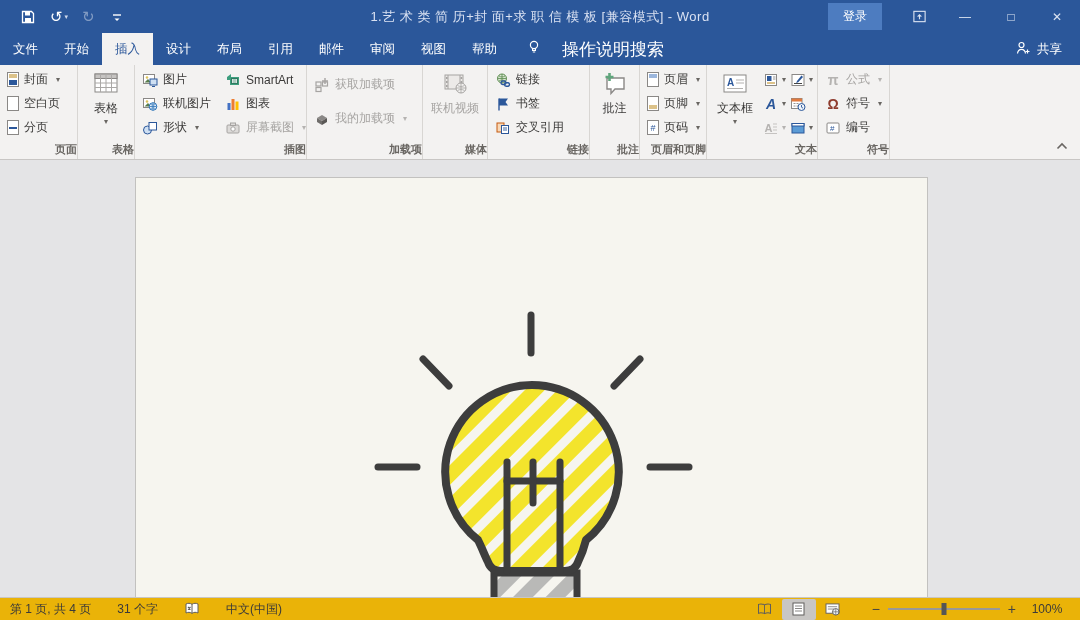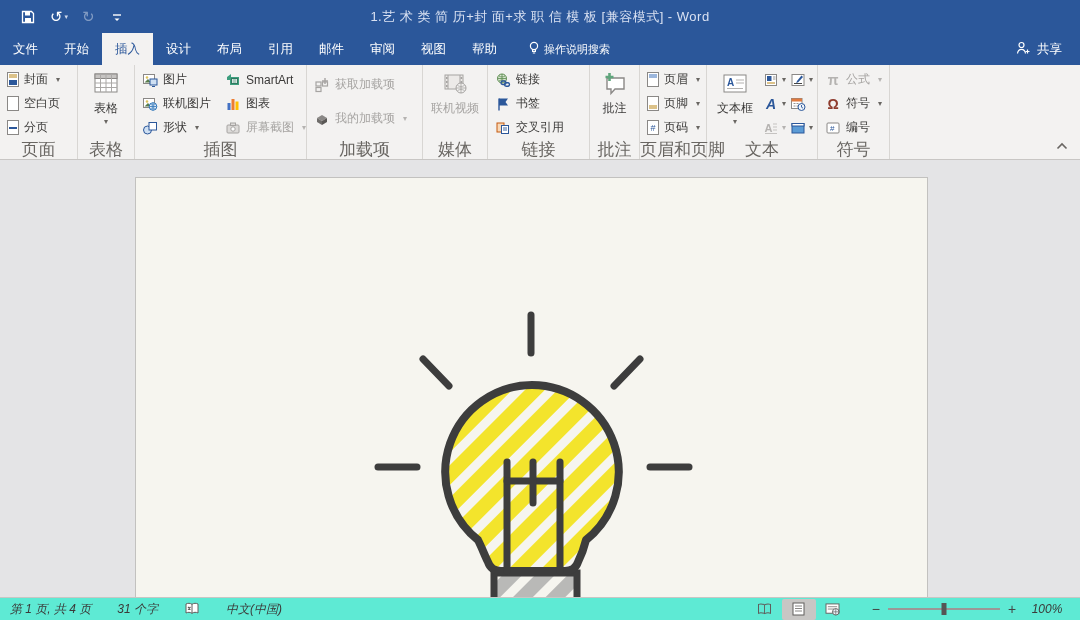--- a/index.html
+++ b/index.html
@@ -16,28 +16,28 @@
   .win-title { position:absolute; left:0; right:0; text-align:center; font-size:13px; color:#d9e1f2; letter-spacing:.5px; }
   .tb-right { margin-left:auto; display:flex; align-items:center; height:100%; z-index:2; }
   .signin { background:#4d7cc0; color:#fff; font-size:12px; padding:5px 15px; margin-right:14px; cursor:default; }
   .winctl { width:46px; height:100%; display:flex; align-items:center; justify-content:center; font-size:12px; color:#dbe3f1; cursor:default; }
   .winctl svg { display:block; }
 
   
   .tabrow { height:32px; background:#2b579a; display:flex; align-items:stretch; }
   .tab { padding:0 13px; display:flex; align-items:center; font-size:12.5px; color:#fff; cursor:default; }
   .tab.active { background:#f3f2f1; color:#2b579a;font-family:Liberation Serif, serif; }
-  .tellme { display:flex; align-items:center; gap:2px; margin-left:16px; font-size:11px; color:#fff; cursor:default; }
+  .tellme { display:flex; align-items:center; gap:20px; margin-left:16px; font-size:17px; color:#fff; cursor:default; }
   .share { margin-left:auto; display:flex; align-items:center; gap:6px; padding-right:18px; font-size:12.5px; color:#fff; cursor:default; }
 
   
   .ribbon { height:95px; background:#f3f2f1; border-bottom:1px solid #c8c6c4; display:flex; position:relative; }
   .rgroup { display:flex; flex-direction:column; border-right:1px solid #d8d6d3; flex:0 0 auto; }
   .rg-content { flex:1; display:flex; padding:0 2px; }
-  .rg-label { height:17px; text-align:center; font-size:17px; color:#696662; line-height:15px; white-space:nowrap; }
+  .rg-label { height:17px; text-align:right; font-size:11px; color:#696662; line-height:15px; white-space:nowrap;font-weight:bold; }
   .vcol { display:flex; flex-direction:column; gap:3px; padding-top:4px; }
   .vcol.spread { gap:13px; padding-top:9px; }
   .sbtn { display:flex; align-items:center; gap:5px; height:21px; padding:0 5px; font-size:12px; color:#3b3a39; white-space:nowrap; border-radius:2px; cursor:default; }
   .sbtn.disabled, .bbtn.disabled { color:#a6a4a2; }
   .bbtn { flex:1; display:flex; flex-direction:column; align-items:center; padding-top:5px; gap:2px; font-size:12px; color:#3b3a39; white-space:nowrap; cursor:default; }
   .dd::after { content:"▾"; font-size:8px; color:#696662; margin-left:3px; }
   .disabled.dd::after, .disabled .dd::after { color:#b5b3b1; }
   .bbtn .dd2 { font-size:8px; color:#696662; line-height:6px; }
   .icon16 { width:16px; height:16px; flex:0 0 auto; }
   .icon28 { width:28px; height:28px; }
@@ -55,21 +55,21 @@
   .pg-header::after { content:""; position:absolute; left:1px; right:1px; top:1px; height:4px; background:#9cb7dd; }
   .pg-footer::after { content:""; position:absolute; left:1px; right:1px; bottom:1px; height:4px; background:#dcc289; }
   .pg-num { display:flex; align-items:center; justify-content:center; font-size:9px; color:#2b579a; }
 
   
   .docarea { height:437px; background:#e4e4e6; overflow:hidden; position:relative; }
   .page { position:absolute; left:135px; top:17px; width:793px; height:720px; background:#f6f5ef; border:1px solid #c2c1bf; }
   .bulb-svg { display:block; margin:132px auto 0; }
 
   
-  .statusbar { height:23px; background:#5eead4; border-top:1px solid #c8c6c4; display:flex; align-items:center; font-size:12px; color:#3b3a39; padding:0 10px;font-style:italic; }
+  .statusbar { height:23px; background:#eab308; border-top:1px solid #c8c6c4; display:flex; align-items:center; font-size:12px; color:#3b3a39; padding:0 10px; }
   .sb-item { margin-right:26px; white-space:nowrap; cursor:default; }
   .sb-icon { display:flex; align-items:center; margin-right:26px; cursor:default; }
   .sb-right { margin-left:auto; display:flex; align-items:center; }
   .viewbtn { width:34px; height:21px; display:flex; align-items:center; justify-content:center; border-radius:2px; cursor:default; }
   .viewbtn.active { background:#c8c6c4; }
   .zoomctl { display:flex; align-items:center; margin-left:14px; }
   .zoom-sign { font-size:14px; color:#444; padding:0 8px; cursor:default; }
   .zoom-track { width:112px; height:2px; background:#9a9896; position:relative; cursor:default; }
   .zoom-handle { position:absolute; left:50%; top:-5px; width:5px; height:12px; background:#555; transform:translateX(-50%); }
   .zoom-pct { width:46px; text-align:center; font-size:12px; color:#3b3a39; cursor:default; }
@@ -94,20 +94,32 @@
         <span>↻</span>
       </span>
     <span class="qat-btn">
       <svg class="icon16" viewBox="0 0 16 16">
           <path d="M4 6h8" stroke="#fff" stroke-width="1.4"></path>
           <path d="M5.5 9.5 8 12l2.5-2.5z" fill="#fff"></path>
         </svg>
     </span>
   </div>
   <div class="win-title">1.艺 术 类 简 历+封 面+求 职 信 模 板 [兼容模式] - Word</div>
+  <div class="tb-right">
+    <span class="signin">登录</span>
+    <span class="winctl">
+      <svg width="15" height="15" viewBox="0 0 16 16">
+          <rect x="2" y="2.5" width="12" height="11" fill="none" stroke="#dbe3f1" stroke-width="1.2"></rect>
+          <path d="M8 11V6.5M6 8.2 8 6.2l2 2" fill="none" stroke="#dbe3f1" stroke-width="1.2"></path>
+        </svg>
+    </span>
+    <span class="winctl">—</span>
+    <span class="winctl">□</span>
+    <span class="winctl">✕</span>
+  </div>
 </div>
 
 <div class="tabrow">
   <div class="tab">文件</div>
   <div class="tab">开始</div>
   <div class="tab active">插入</div>
   <div class="tab">设计</div>
   <div class="tab">布局</div>
   <div class="tab">引用</div>
   <div class="tab">邮件</div>

